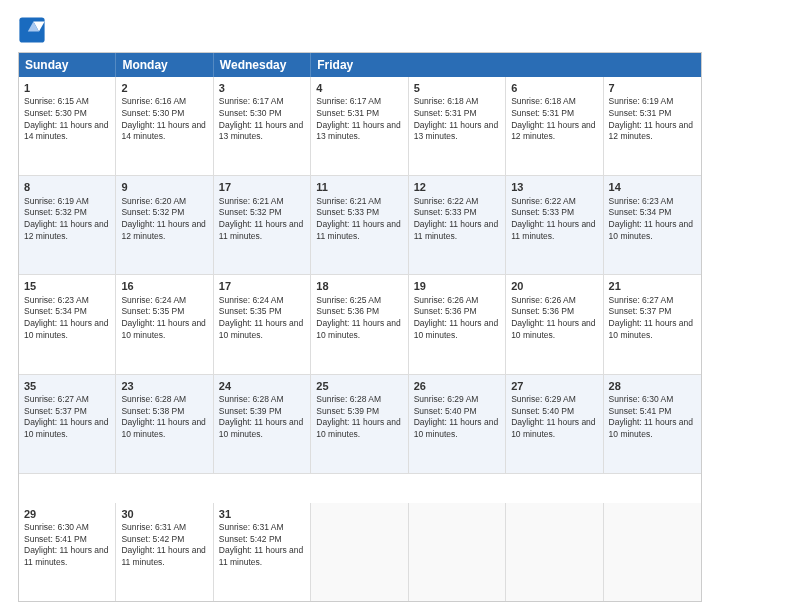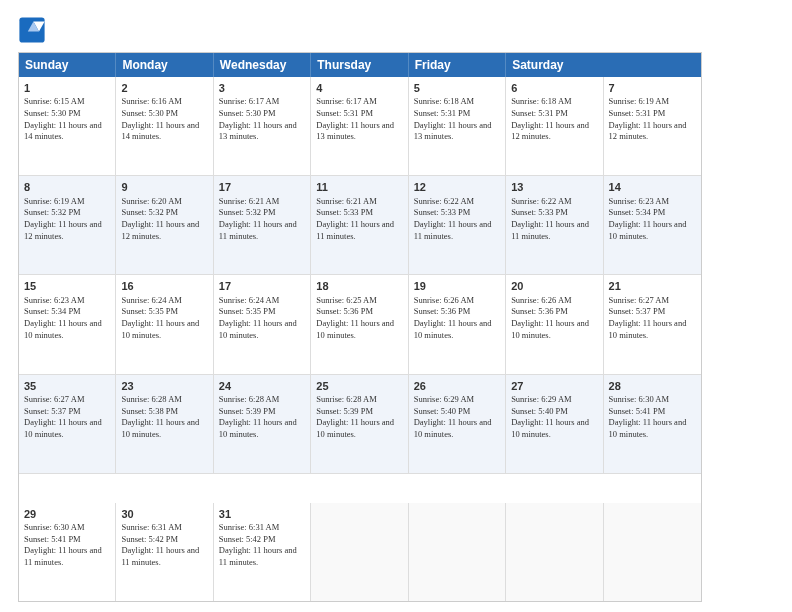--- a/index.html
+++ b/index.html
@@ -92,21 +92,20 @@
     .cal-cell .day-num {
       font-size: 11px;
       font-weight: bold;
       display: block;
       margin-bottom: 1px;
     }
     .cal-cell .info {
       font-size: 8.5px;
       color: #333;
       line-height: 1.35;
-      font-family: Liberation Serif, serif;
     }
     .alt-row .cal-cell {
       background: #f0f4fa;
     }
   </style>
 </head>
 <body>
 
 <div class="page">
   <div class="header">
@@ -125,23 +124,21 @@
       <div class="month-title"></div>
       <div class="location"></div>
     </div>
   </div>
 
   <div class="calendar">
     <div class="cal-header">
     <div class="cal-header-cell">Sunday</div>
         <div class="cal-header-cell">Monday</div>
         <div class="cal-header-cell">Wednesday</div>
-        <div class="cal-header-cell">Thursday</div>
         <div class="cal-header-cell">Friday</div>
-        <div class="cal-header-cell">Saturday</div>
       </div>
     <div class="cal-body">
     <div class="cal-row">
           <div class="cal-cell"><span class="day-num">1</span><span class="info">Sunrise: 6:15 AM<br>Sunset: 5:30 PM<br>Daylight: 11 hours and 14 minutes.</span></div>
           <div class="cal-cell"><span class="day-num">2</span><span class="info">Sunrise: 6:16 AM<br>Sunset: 5:30 PM<br>Daylight: 11 hours and 14 minutes.</span></div>
           <div class="cal-cell"><span class="day-num">3</span><span class="info">Sunrise: 6:17 AM<br>Sunset: 5:30 PM<br>Daylight: 11 hours and 13 minutes.</span></div>
           <div class="cal-cell"><span class="day-num">4</span><span class="info">Sunrise: 6:17 AM<br>Sunset: 5:31 PM<br>Daylight: 11 hours and 13 minutes.</span></div>
           <div class="cal-cell"><span class="day-num">5</span><span class="info">Sunrise: 6:18 AM<br>Sunset: 5:31 PM<br>Daylight: 11 hours and 13 minutes.</span></div>
           <div class="cal-cell"><span class="day-num">6</span><span class="info">Sunrise: 6:18 AM<br>Sunset: 5:31 PM<br>Daylight: 11 hours and 12 minutes.</span></div>
           <div class="cal-cell"><span class="day-num">7</span><span class="info">Sunrise: 6:19 AM<br>Sunset: 5:31 PM<br>Daylight: 11 hours and 12 minutes.</span></div>

